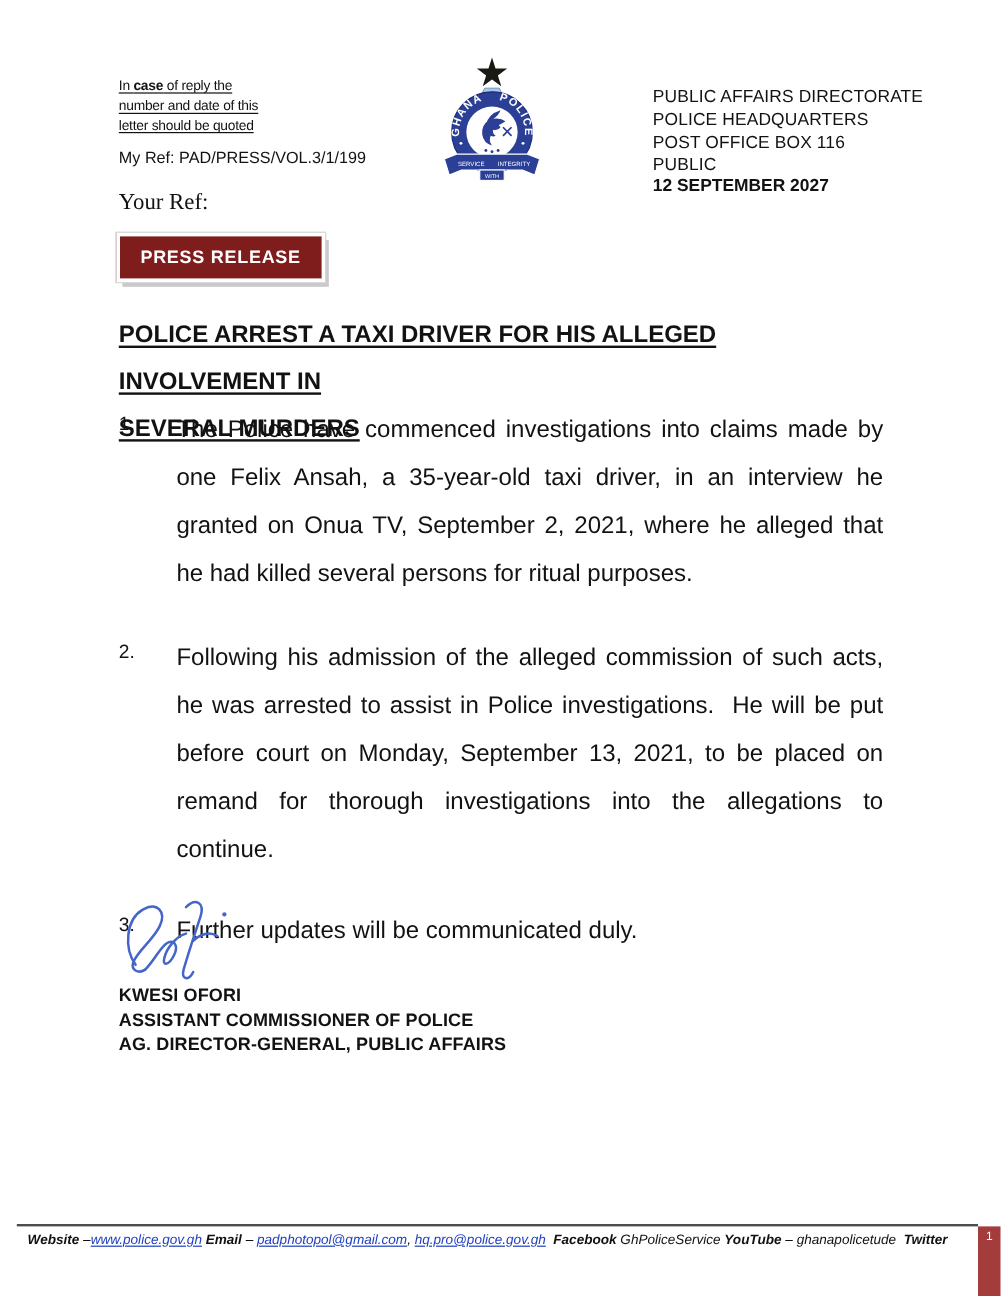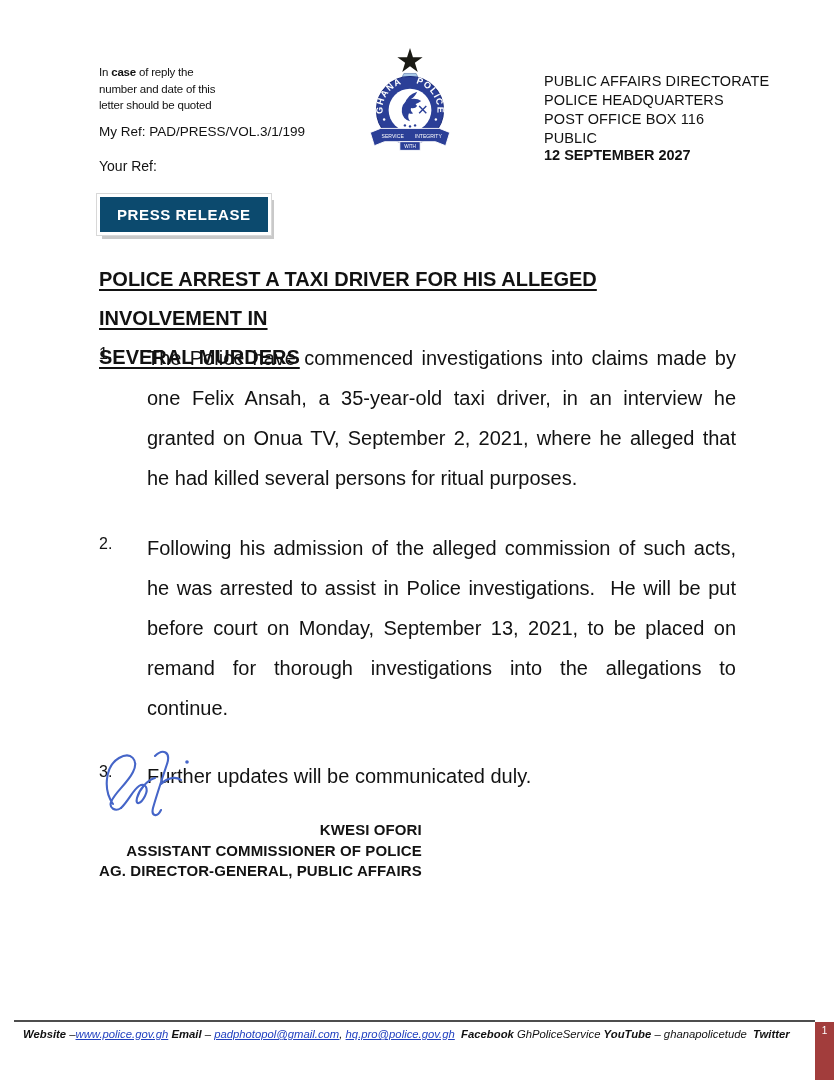--- a/index.html
+++ b/index.html
@@ -5,56 +5,56 @@
   html,body { margin:0; padding:0; background:#ffffff; }
   .page {
     position:relative; width:834px; height:1080px; margin:0 auto;
     background:#ffffff; overflow:hidden;
     font-family:"Liberation Sans", sans-serif; color:#121212;
   }
 
   
   .reply-note { position:absolute; left:99px; top:64px; width:150px;
     font-size:11.5px; line-height:1.45; letter-spacing:-0.2px; }
-  .reply-note .rn-line { text-underline-offset:2px; }
+  .reply-note .rn-line { text-decoration:underline; text-underline-offset:2px; }
   .reply-note b { font-weight:bold; }
 
   .my-ref  { position:absolute; left:99px; top:124px; font-size:13.5px; }
-  .your-ref{ position:absolute; left:99px; top:158px; font-size:14px; }
+  .your-ref{ position:absolute; left:99px; top:158px; font-size:19px;font-family:Liberation Serif, serif; }
 
   .logo { position:absolute; left:354px; top:46px; width:112px; height:116px; }
 
   .addr { position:absolute; left:544px; top:72px; font-size:14.5px;
     font-weight:normal; line-height:1.32; letter-spacing:0.1px; }
   .doc-date { position:absolute; left:544px; top:147px; font-size:14.5px; font-weight:bold; }
 
   
   .badge-wrap { position:absolute; left:97px; top:194px; }
   .badge {
-    display:inline-block; background:#0c4a6e; color:#fff; font-weight:bold;
+    display:inline-block; background:#7f1d1d; color:#fff; font-weight:bold;
     font-size:15px; letter-spacing:0.6px; padding:9px 17px;
     border:3px solid #fff; outline:1px solid #d8d8d8;
     box-shadow:4px 5px 0 -1px #c9c9c9;
   }
 
   
   .title { position:absolute; left:99px; top:260px; width:645px;
     font-size:20px; font-weight:bold; line-height:1.95; }
   .title .t-line { text-decoration:underline; text-underline-offset:3px; text-decoration-thickness:1.5px; }
 
   
   .body-copy { position:absolute; left:99px; top:338px; width:637px; }
   .para { display:flex; margin-bottom:32px; }
   .para-num { width:48px; flex:none; font-size:16px; line-height:2.0; }
   .para-text { flex:1; font-size:20px; line-height:2.0; text-align:justify; }
 
   
   .sig-image { position:absolute; left:98px; top:746px; width:112px; height:80px; }
   .sig-block { position:absolute; left:99px; top:820px; font-size:15px;
-    font-weight:bold; line-height:1.38; letter-spacing:0.1px;text-align:right; }
+    font-weight:bold; line-height:1.38; letter-spacing:0.1px; }
 
   
   .footer-rule { position:absolute; left:14px; top:1020px; width:801px;
     border-top:2px solid #4d4d4d; }
   .footer-text { position:absolute; left:23px; top:1026px; width:788px;
     font-size:11.3px; font-style:italic; line-height:1.5; color:#111; }
   .footer-text .fb { font-weight:bold; }
   .footer-text a.flink { color:#1f3fbf; text-decoration:underline; cursor:pointer;text-align:right; }
   .fline { white-space:normal; }
 

